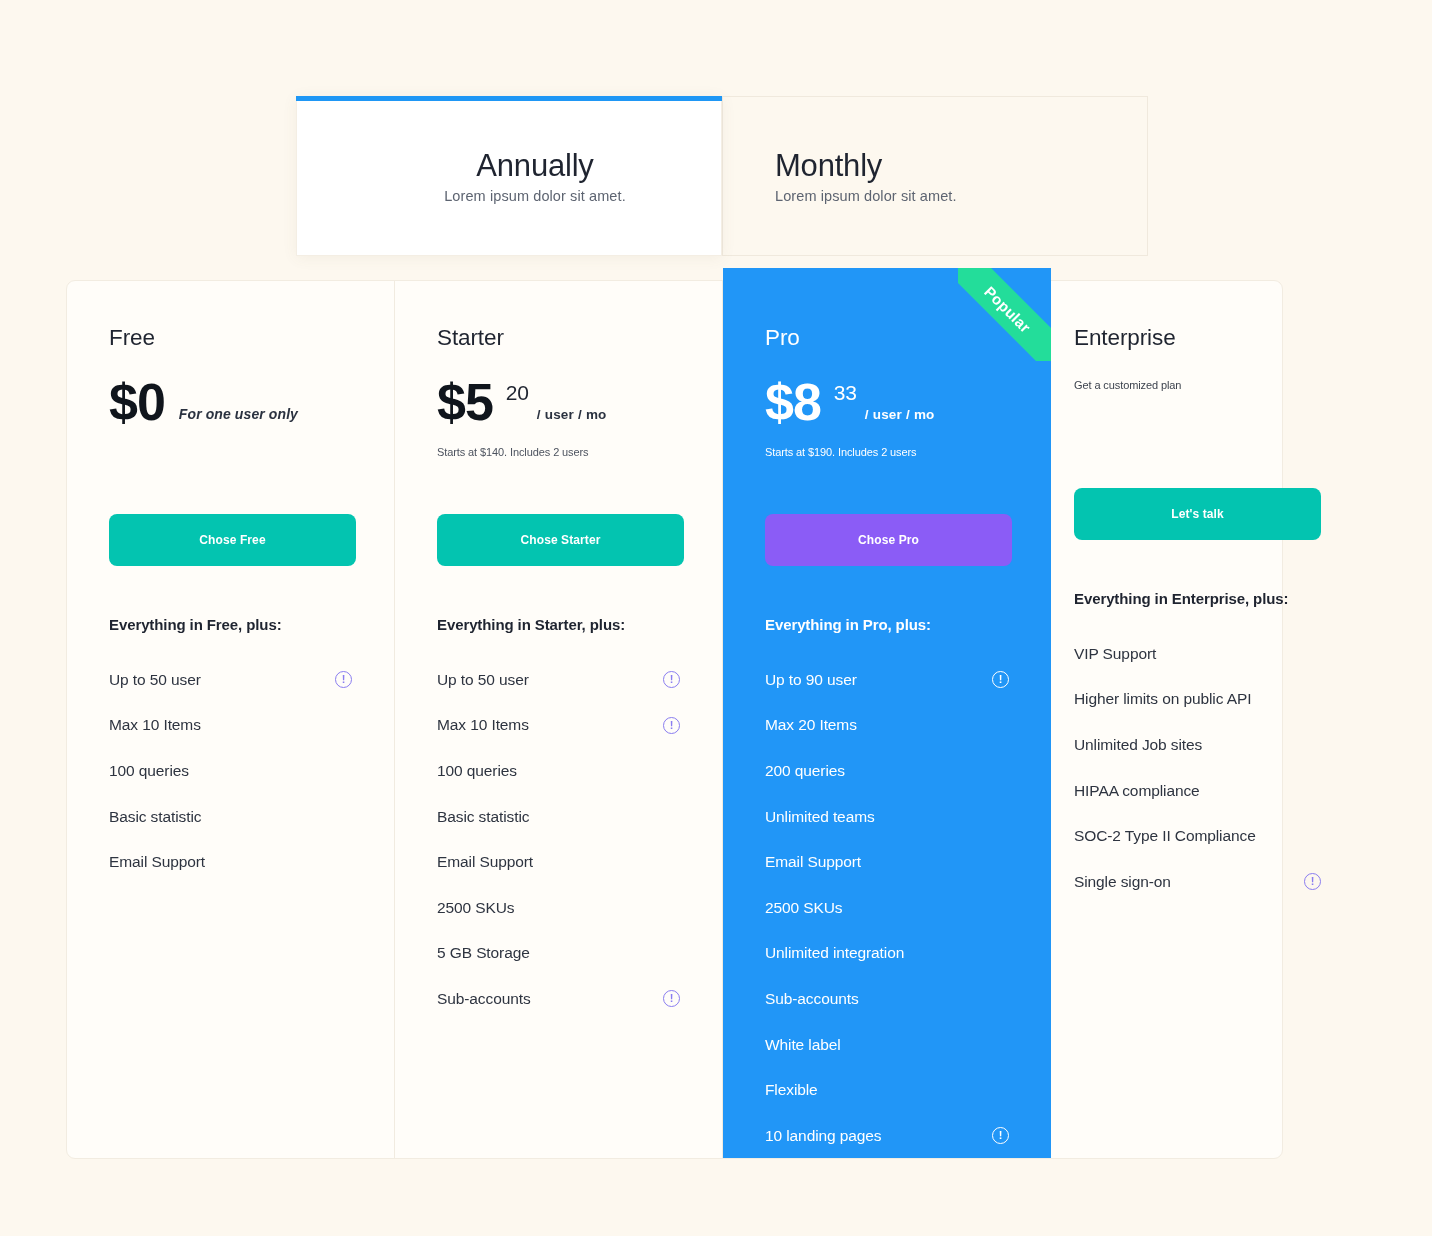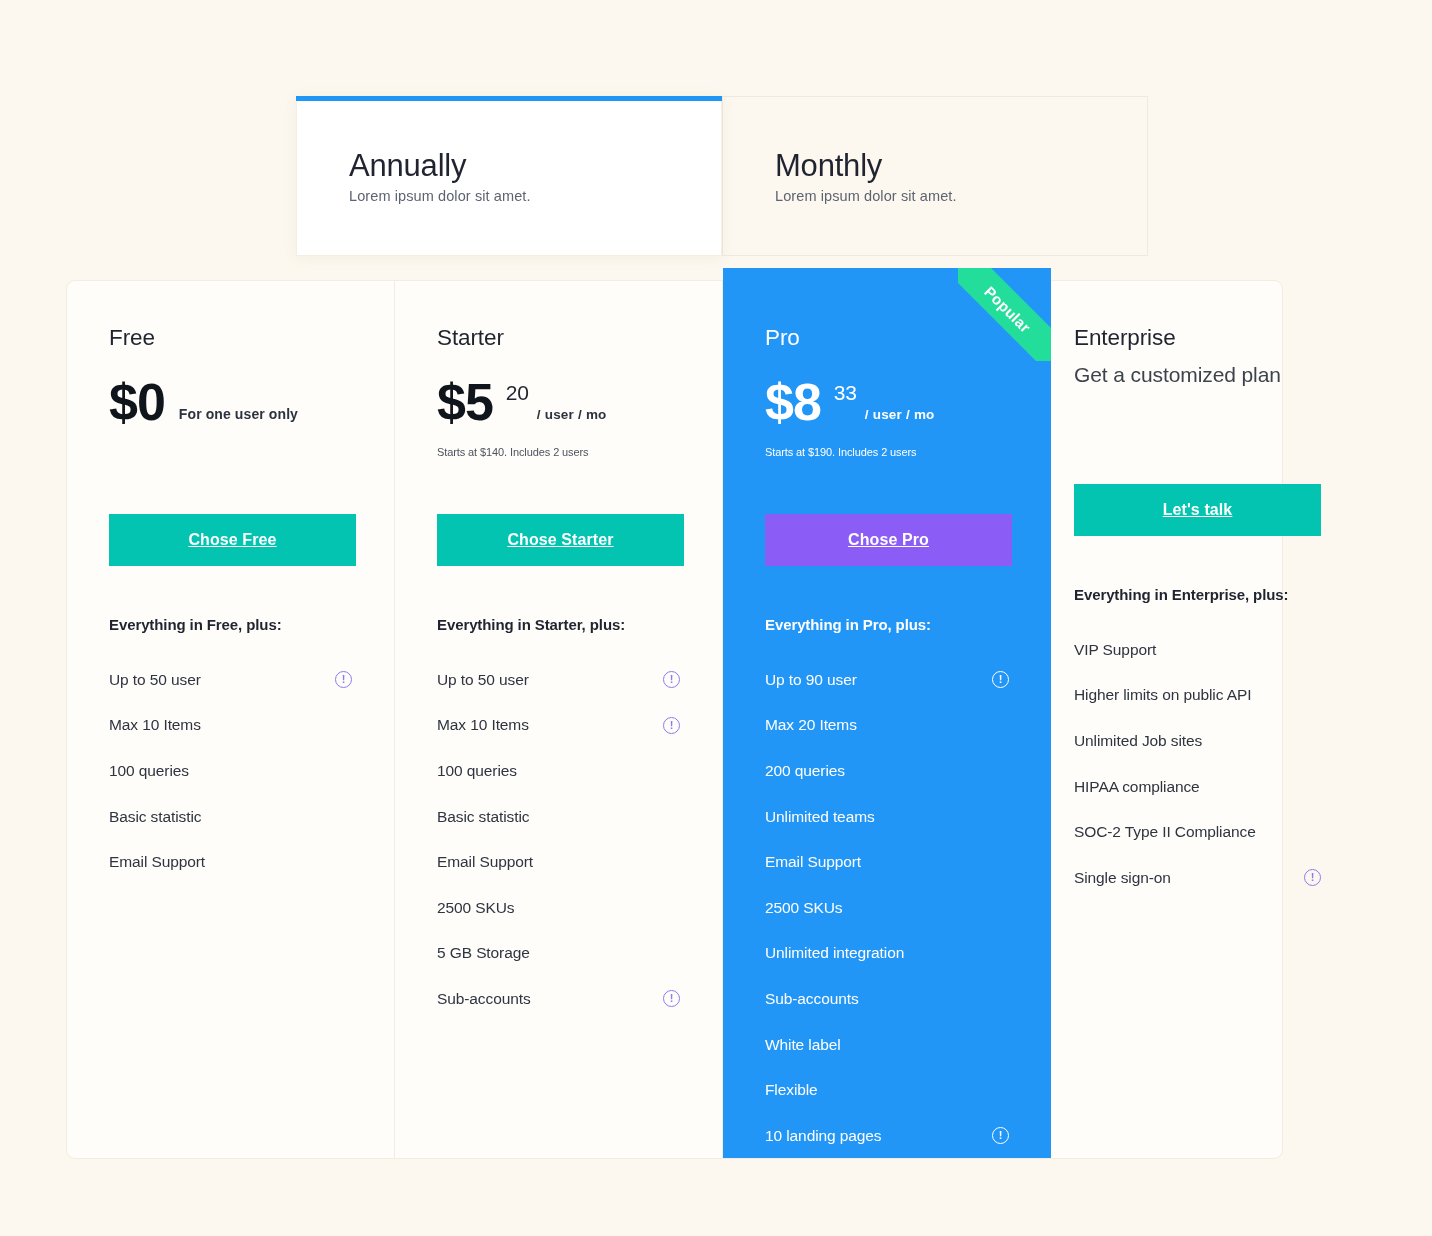--- a/index.html
+++ b/index.html
@@ -39,20 +39,21 @@
     border: 1px solid #f0e9dd;
     background: transparent;
     cursor: pointer;
   }
 
   .tab.active {
     background: #ffffff;
     border: 1px solid #f4eee4;
     box-shadow: 0 2px 14px rgba(120, 100, 70, 0.07);
     z-index: 2;
+    text-align: center;
   }
 
   .tab.active::before {
     content: "";
     position: absolute;
     left: -1px;
     right: -1px;
     top: -1px;
     height: 5px;
     background: #1f97f5;
@@ -154,55 +155,55 @@
 
   .plan.featured .price-unit { color: #ffffff; }
 
   .price-note-inline {
     font-size: 14px;
     font-weight: 700;
     color: #2b3240;
     margin-left: 14px;
     margin-bottom: 5px;
     letter-spacing: 0.1px;
+    font-style: italic;
   }
 
   .sub-note {
     margin-top: 19px;
     font-size: 11px;
     color: #4d535f;
     letter-spacing: -0.1px;
     min-height: 21px;
   }
 
   .plan.featured .sub-note { color: #ffffff; }
 
   .plan-desc {
-    margin-top: 12px;
-    font-size: 21px;
+    margin-top: 28px;
+    font-size: 11px;
     color: #3d434e;
     letter-spacing: -0.1px;
   }
 
   
   .cta {
     display: block;
     width: 247px;
     height: 52px;
     margin-top: 47px;
     border: none;
-    border-radius: 0;
+    border-radius: 8px;
     background: #03c4b0;
     color: #ffffff;
     font-family: "Liberation Sans", sans-serif;
-    font-size: 16px;
+    font-size: 12px;
     font-weight: 700;
     letter-spacing: 0.1px;
     cursor: pointer;
-    text-decoration: underline;
   }
 
   .cta.dark { background: #8b5cf6; }
 
   
   .feature-head {
     margin-top: 50px;
     font-size: 15px;
     font-weight: 700;
     color: #1f2430;

